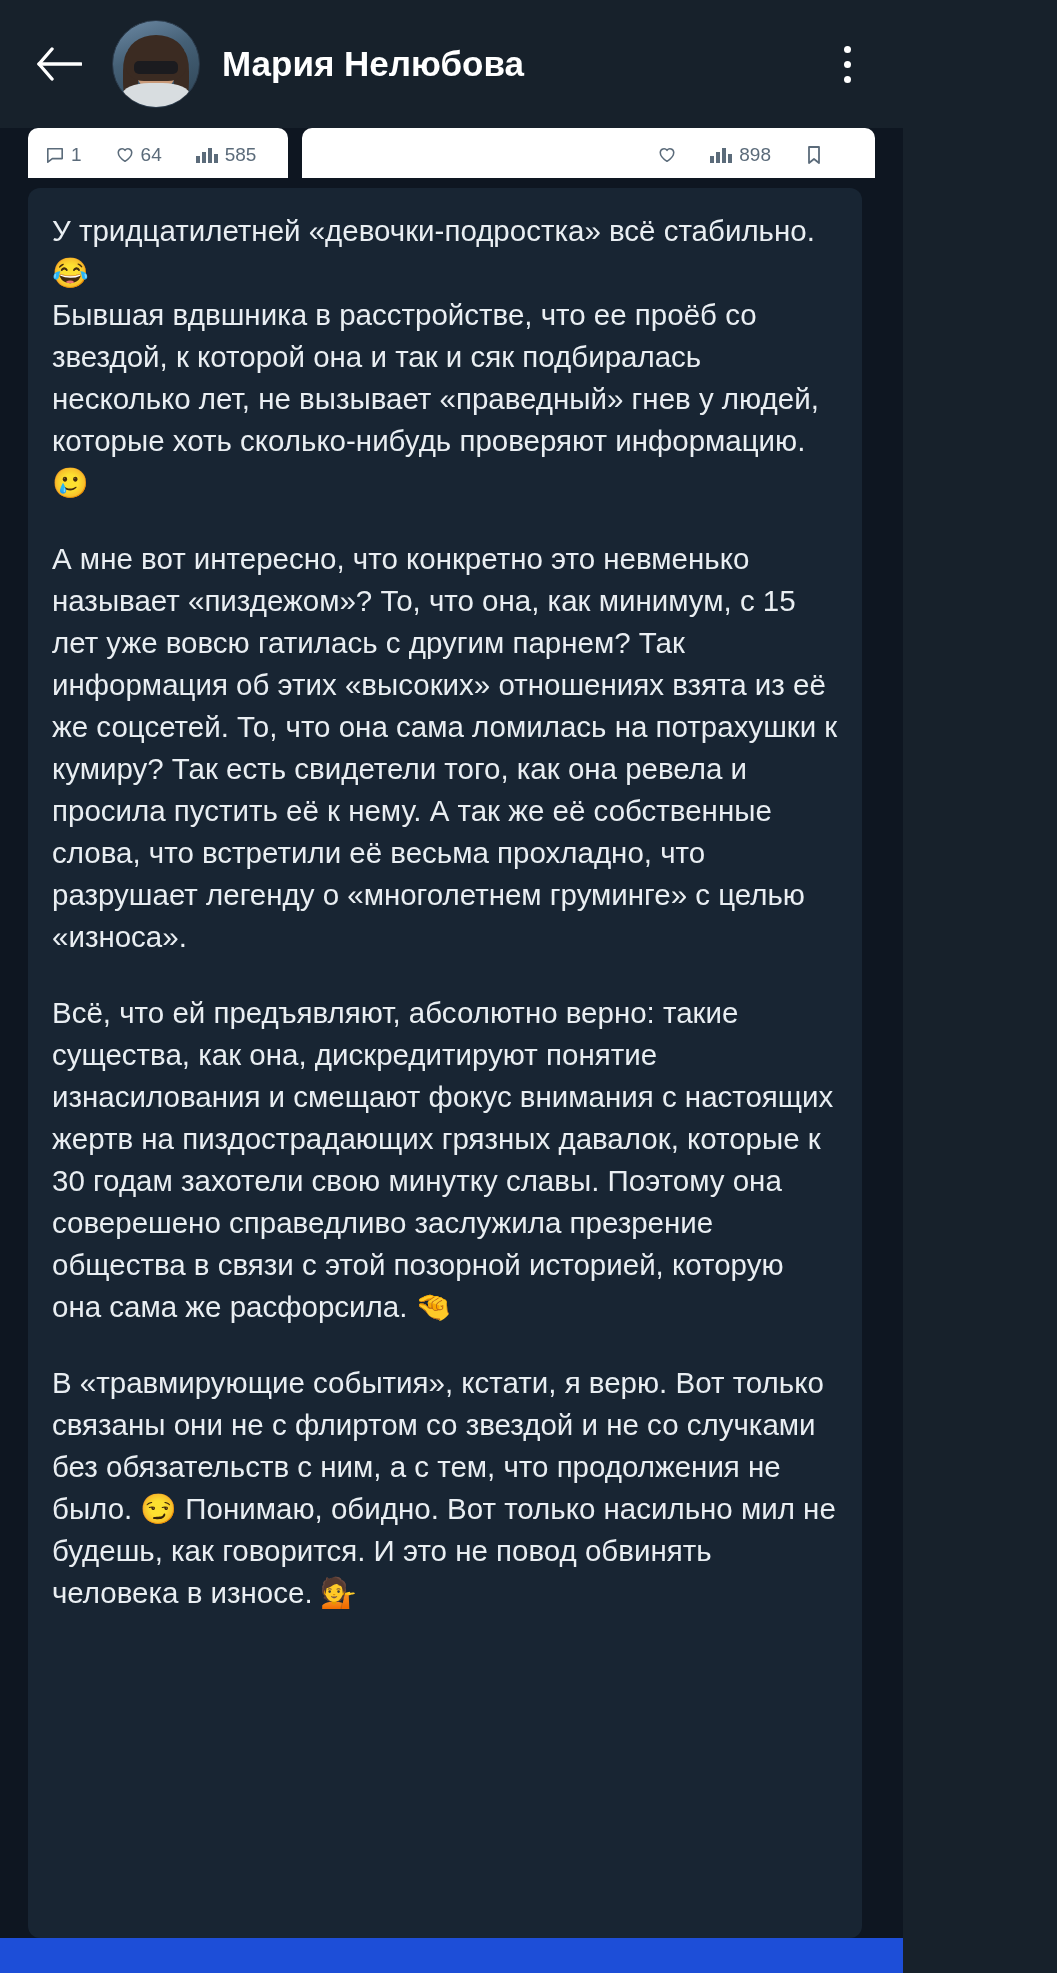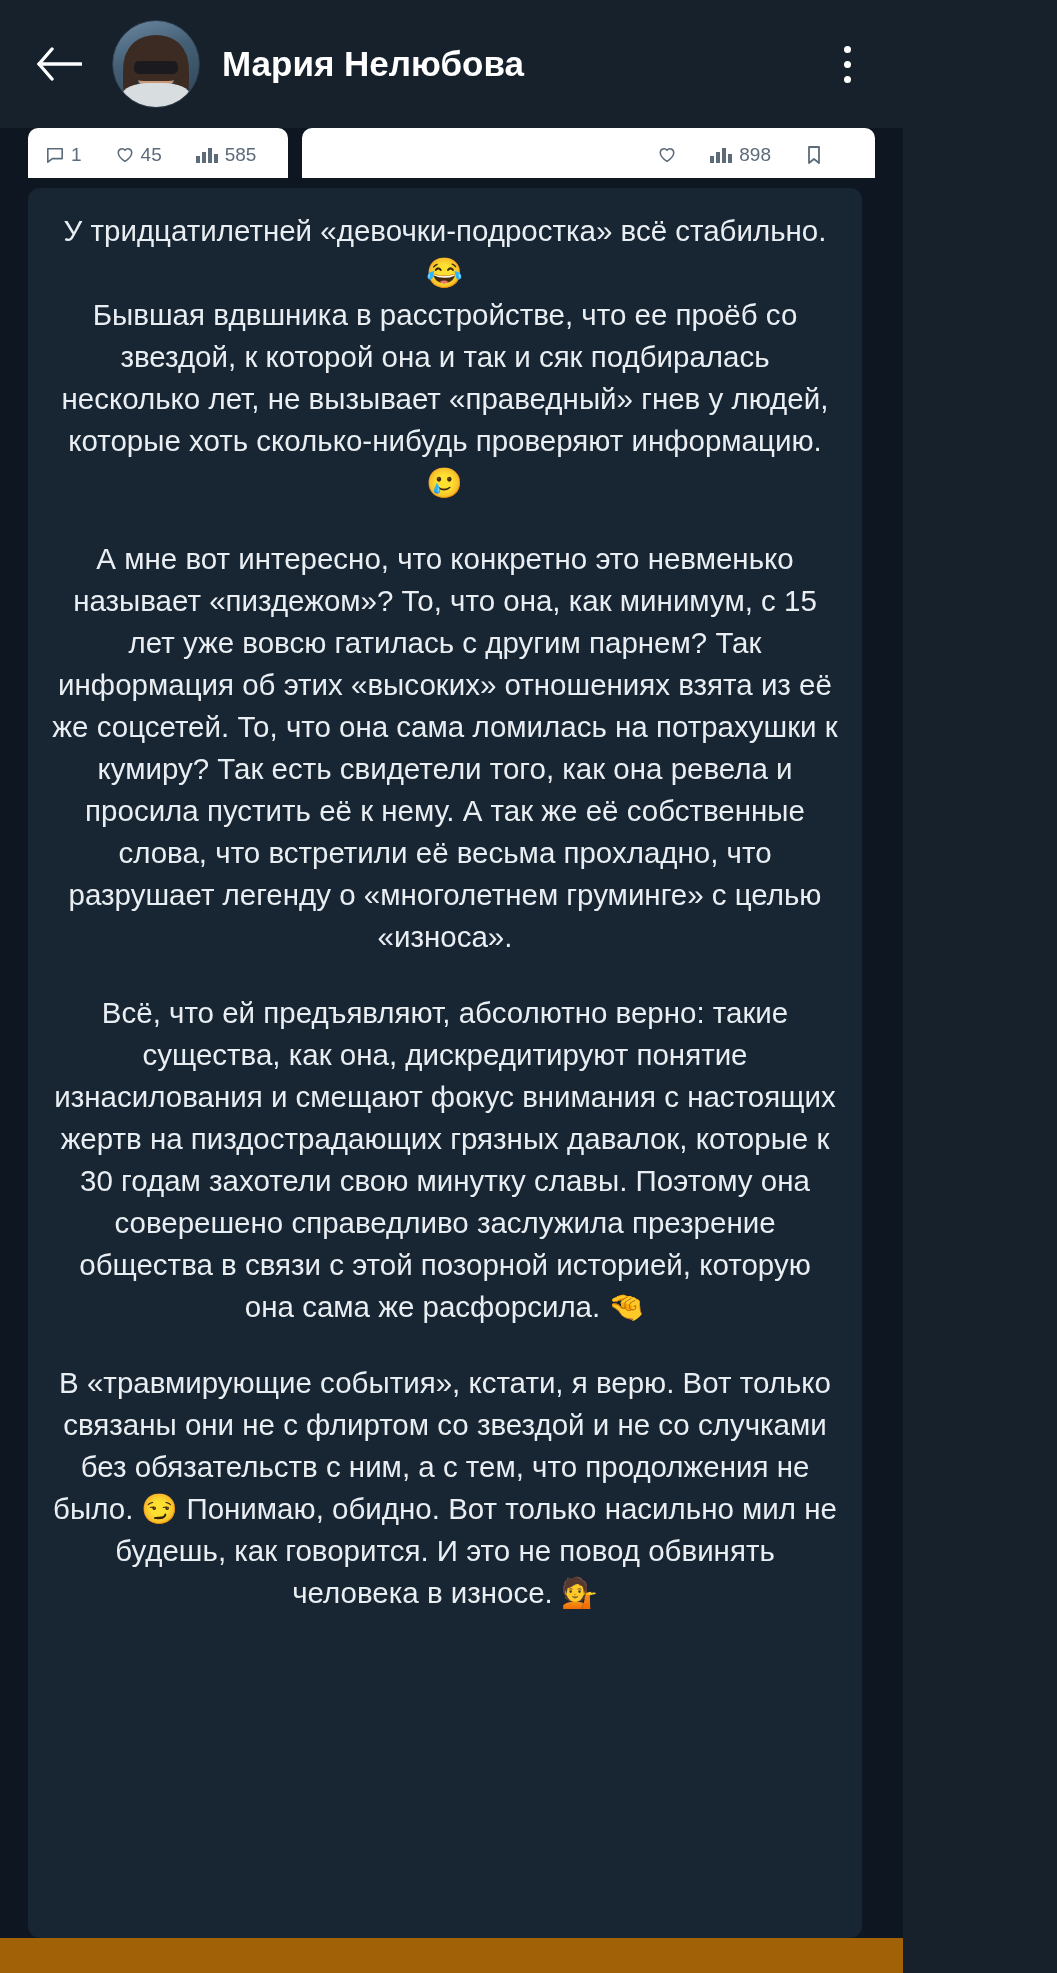--- a/index.html
+++ b/index.html
@@ -11,21 +11,21 @@
     width: 1057px;
     min-height: 1973px;
     font-family: "Liberation Sans", sans-serif;
     color: #ffffff;
     -webkit-font-smoothing: antialiased;
   }
   .app {
     position: relative;
     width: 903px;
     min-height: 1973px;
-    background: #a16207;
+    background: #1d4ed8;
     overflow: hidden;
   }
 
   
   .header {
     position: relative;
     height: 128px;
     background: #17212b;
     display: flex;
     align-items: center;
@@ -212,21 +212,20 @@
   
   .bubble {
     position: relative;
     margin: 10px 0 0 28px;
     width: 834px;
     background: #182533;
     border-radius: 12px;
     padding: 22px 24px 34px 24px;
     box-sizing: border-box;
     min-height: 1750px;
-    text-align: center;
   }
   .bubble .para {
     font-size: 29.5px;
     line-height: 42px;
     color: #e9eef2;
     margin: 0 0 34px 0;
     white-space: pre-wrap;
     word-wrap: break-word;
   }
   .bubble .para:last-child { margin-bottom: 12px; }
@@ -272,21 +271,21 @@
           <span class="card-stat">
             <svg width="18" height="18" viewBox="0 0 20 20" aria-hidden="true">
               <path d="M2 3h16v11H7l-5 4z" fill="none" stroke="#5b6b7a" stroke-width="1.8" stroke-linejoin="round"></path>
             </svg>
             <span>1</span>
           </span>
           <span class="card-stat">
             <svg width="18" height="18" viewBox="0 0 20 20" aria-hidden="true">
               <path d="M10 17S2.5 12.2 2.5 7.2A4.2 4.2 0 0 1 10 4.8a4.2 4.2 0 0 1 7.5 2.4C17.5 12.2 10 17 10 17z" fill="none" stroke="#5b6b7a" stroke-width="1.7" stroke-linejoin="round"></path>
             </svg>
-            <span>45</span>
+            <span>64</span>
           </span>
           <span class="card-stat">
             <span class="bars">
                 <b></b>
                 <b></b>
                 <b></b>
                 <b></b>
               </span>
             <span>585</span>
           </span>

